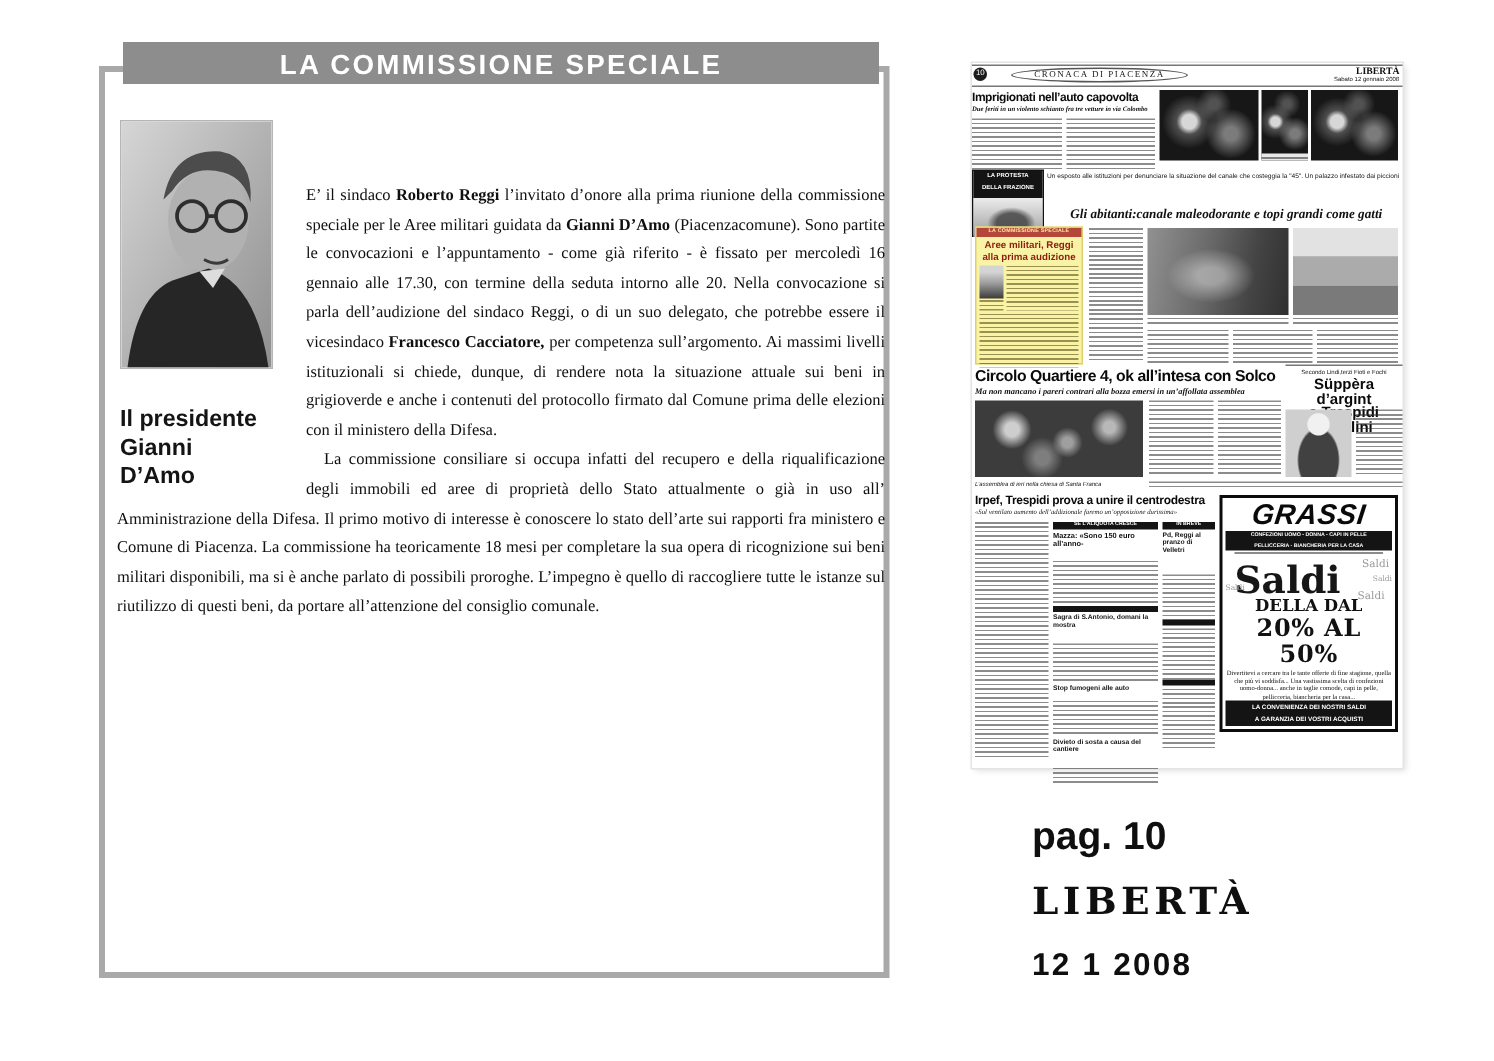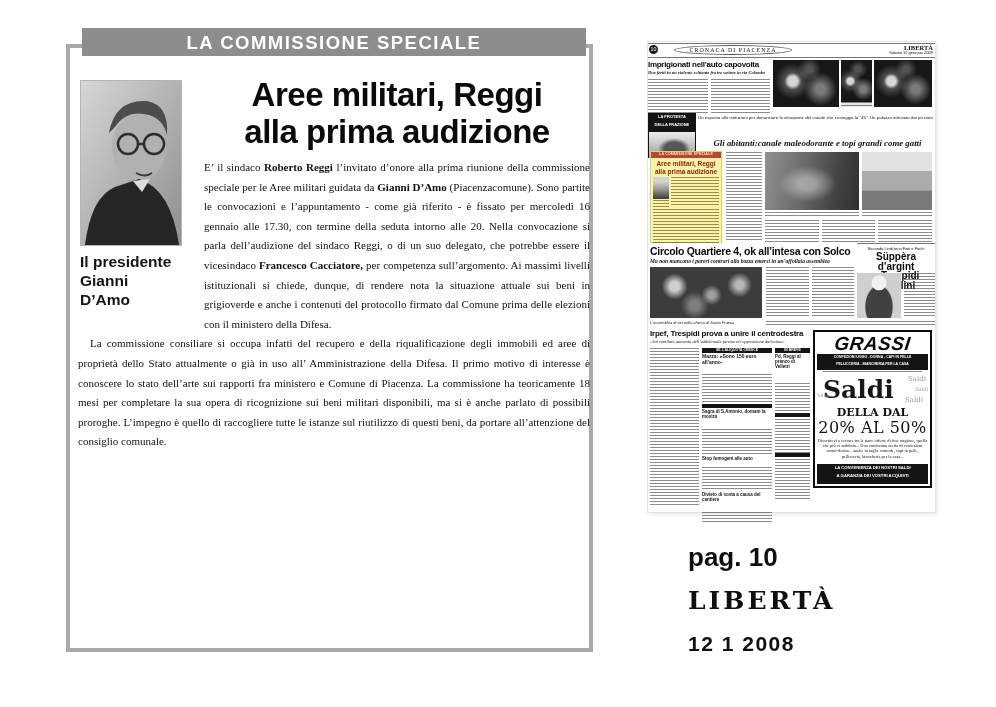--- a/index.html
+++ b/index.html
@@ -9,21 +9,21 @@
   
   .clip-frame{position:absolute;left:66px;top:44px;width:527px;height:608px;
               border:4px solid #a9a9a9;box-sizing:border-box;background:#fff;}
   .clip-bar{position:absolute;left:82px;top:28px;width:504px;height:28px;
             background:#8d8d8d;color:#fff;text-align:center;line-height:29px;
             font-weight:bold;font-size:18.5px;letter-spacing:1.5px;z-index:3;}
   .clip-content{position:absolute;left:78px;top:62px;width:512px;height:586px;
                 overflow:hidden;z-index:2;}
   .photo-block{float:left;width:100px;margin:16px 24px 8px 2px;}
   .photo-block svg{display:block;border:1px solid #b5b5b5;}
-  .photo-caption{font-weight:bold;font-size:15.5px;line-height:19px;margin-top:6px;color:#141414;}
+  .photo-caption{font-weight:bold;font-size:15.5px;line-height:19px;margin-top:24px;color:#141414;}
   .headline{margin:14px 0 8px 0;text-align:center;font-weight:bold;
             font-size:33px;line-height:37px;letter-spacing:-0.5px;color:#0a0a0a;
             font-family:"Liberation Sans",sans-serif;}
   .body-p{margin:0;font-family:"Liberation Serif",serif;font-size:11px;
           line-height:19.6px;text-align:justify;color:#101010;hyphens:auto;}
   .body-p.indent{text-indent:12px;}
 
   
   .thumb{position:absolute;left:648px;top:42px;width:287px;height:470px;background:#fff;
          box-shadow:0 0 0 1px #e4e4e4,2px 2px 4px rgba(0,0,0,.12);font-size:6px;}
@@ -64,21 +64,21 @@
   .hl-bar{background:#b5473a;color:#ffeca3;}
   .hl-title{color:#8f1d10;font-weight:bold;font-size:6.5px;line-height:7.5px;text-align:center;}
   .ad{border:2px solid #0c0c0c;background:#fff;display:flex;flex-direction:column;padding:2px;}
   .ad-logo{font-weight:bold;font-style:italic;font-size:19px;letter-spacing:.5px;
            text-align:center;transform:skewX(-7deg);color:#0a0a0a;line-height:20px;}
   .saldi-wrap{position:relative;height:33px;margin-top:1px;}
   .saldi-big{position:absolute;left:6px;top:0;font-family:"DejaVu Serif",serif;
              font-weight:bold;font-size:25px;line-height:30px;color:#161616;}
   .saldi-sm{position:absolute;font-family:"DejaVu Serif",serif;color:#9a9a9a;}
   .sconti1{font-family:"DejaVu Serif",serif;font-weight:bold;font-size:11px;text-align:center;line-height:12px;}
-  .sconti2{font-family:"DejaVu Serif",serif;font-weight:normal;font-size:16px;text-align:center;line-height:17px;letter-spacing:.5px;}
+  .sconti2{font-family:"DejaVu Serif",serif;font-weight:bold;font-size:16px;text-align:center;line-height:17px;letter-spacing:.5px;}
 
   
   .footer{position:absolute;left:688px;top:542px;width:216px;color:#0f0f0f;}
   .f-page{font-weight:bold;font-size:26px;}
   .f-brand{font-weight:bold;font-size:25px;margin-top:13px;letter-spacing:3px;
            font-family:"DejaVu Serif",serif;}
   .f-date{font-weight:bold;font-size:21px;margin-top:17px;letter-spacing:1.5px;}
 </style>
 </head>
 <body>
@@ -108,22 +108,21 @@
         <path d="M55 92 q9 5 16 0" stroke="#3a3a3a" stroke-width="2" fill="none"></path>
         <path d="M4 164 Q10 116 34 106 L58 98 Q90 108 98 164 Z" fill="#262626"></path>
         <path d="M52 100 l9 11 8-13 z" fill="#dddddd"></path>
       </svg>
       <figcaption class="photo-caption">
         <div>Il presidente</div>
         <div>Gianni D’Amo</div>
       </figcaption>
     </figure>
     <h1 class="headline">
-      <span>Aree militari, Reggi</span><br>
-      <span>alla prima audizione</span>
+      <br>
     </h1>
     <p class="body-p">E’ il sindaco <b>Roberto Reggi</b> l’invitato d’onore alla prima riunione della commissione speciale per le Aree militari guidata da <b>Gianni D’Amo</b> (Piacenzacomune). Sono partite le convocazioni e l’appuntamento - come già riferito - è fissato per mercoledì 16 gennaio alle 17.30, con termine della seduta intorno alle 20. Nella convocazione si parla dell’audizione del sindaco Reggi, o di un suo delegato, che potrebbe essere il vicesindaco <b>Francesco Cacciatore,</b> per competenza sull’argomento. Ai massimi livelli istituzionali si chiede, dunque, di rendere nota la situazione attuale sui beni in grigioverde e anche i contenuti del protocollo firmato dal Comune prima delle elezioni con il ministero della Difesa.</p>
     <p class="body-p indent">La commissione consiliare si occupa infatti del recupero e della riqualificazione degli immobili ed aree di proprietà dello Stato attualmente o già in uso all’ Amministrazione della Difesa. Il primo motivo di interesse è conoscere lo stato dell’arte sui rapporti fra ministero e Comune di Piacenza. La commissione ha teoricamente 18 mesi per completare la sua opera di ricognizione sui beni militari disponibili, ma si è anche parlato di possibili proroghe. L’impegno è quello di raccogliere tutte le istanze sul riutilizzo di questi beni, da portare all’attenzione del consiglio comunale.</p>
   </div>
 </section>
 
 <section class="thumb">
 
   <div class="abs rule" style="left:0;top:1px;width:287px"></div>
   <div class="abs" style="left:1px;top:3px;width:9px;height:9px;border-radius:50%;background:#1c1c1c;color:#fff;text-align:center">

